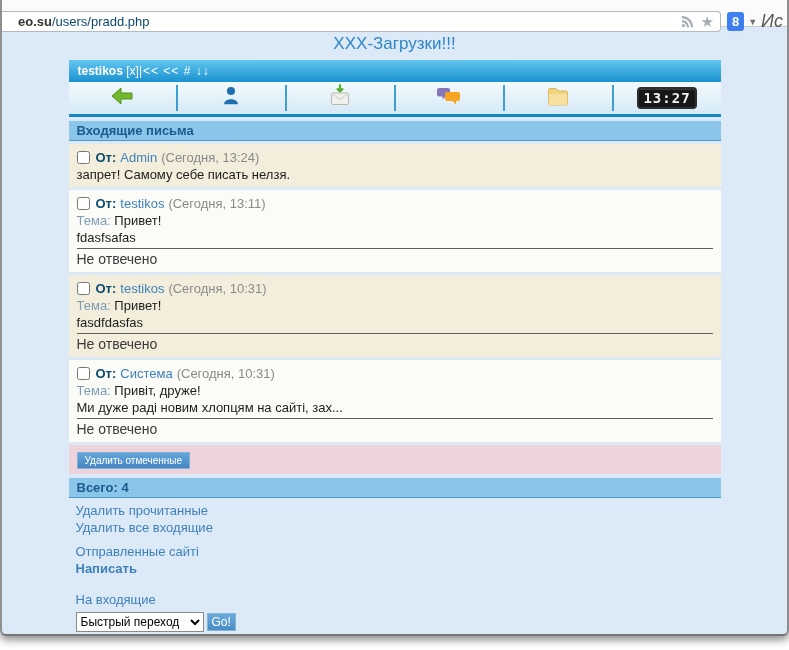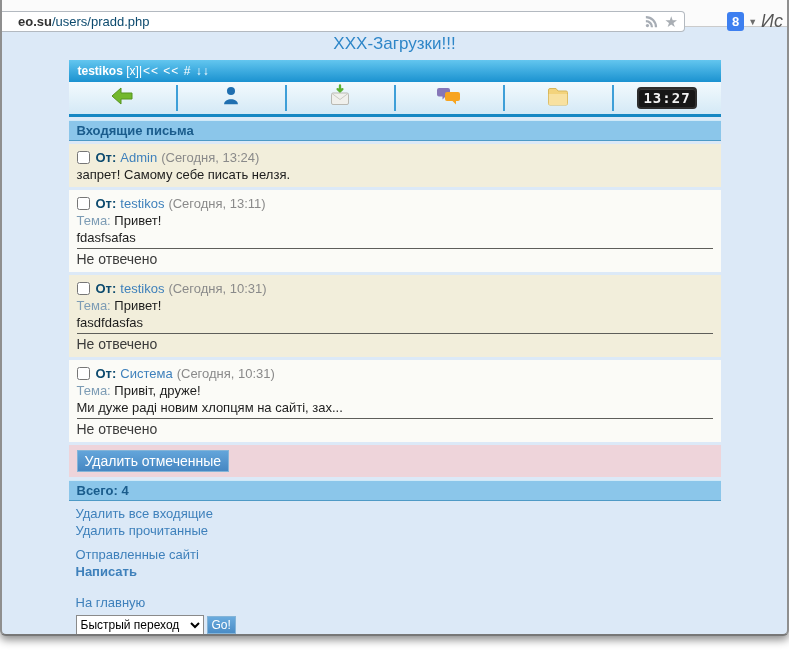--- a/index.html
+++ b/index.html
@@ -6,21 +6,21 @@
   html,body { width:789px; height:650px; background:#ffffff; overflow:hidden;
               font-family:"Liberation Sans","DejaVu Sans",sans-serif; }
 
   .window { position:relative; width:789px; height:636px; overflow:hidden;
             border-left:2px solid #8f8f8f; border-right:2px solid #8f8f8f;
             border-bottom:2px solid #777; border-radius:0 0 6px 6px;
             box-shadow:0 4px 9px rgba(0,0,0,.45); background:#dce9f7; }
 
   
   .addressbar { height:27px; background:#fbfbfb; border-bottom:1px solid #cbcbcb;
-                display:flex; align-items:center; padding:20px 4px 3px 0;gap:36px; }
+                display:flex; align-items:center; padding:20px 4px 3px 0; }
   .url-field { flex:1; height:21px; background:#fff; border:1px solid #b3b9c0;
                border-left:none; border-radius:0 4px 4px 0; display:flex;
                align-items:center; padding:0 6px 0 16px; font-size:13px; color:#7b7b7b; }
   .url-host { color:#333; font-weight:bold; }
   .url-path { color:#0c4a6e; }
   .field-spacer { flex:1; }
   .field-icons { display:flex; align-items:center; gap:6px; }
   .rss-icon svg { display:block; }
   .star-icon { color:#a9aeb4; font-size:15px; line-height:1; }
   .browser-right { width:62px; display:flex; align-items:center; gap:4px;
@@ -64,21 +64,21 @@
   .from-label { color:#0c4a6e; font-weight:bold; }
   .link { color:#3e80bb; text-decoration:none; cursor:pointer; }
   .msg-date { color:#8a8a8a; }
   .subj-label { color:#7d9cb5; }
   .msg-subj .subj, .msg-body { color:#1c1c1c; }
   .msg-body.ruled { border-bottom:1px solid #5e5e5a; padding-bottom:2px; }
   .msg-status { font-size:14px; color:#3a3a3a; padding-top:2px; }
 
   .pink-bar { margin-top:3px; background:#eed4da; padding:5px 8px; }
   .btn-blue { background:linear-gradient(180deg,#63a5da,#4687c2); border:1px solid #84b4d8;
-              color:#fff; font-size:14px; padding:2px 7px; font-family:inherit; cursor:pointer; }
+              color:#fff; font-size:10px; padding:2px 7px; font-family:inherit; cursor:pointer; }
 
   .links-block { padding:4px 7px 0; font-size:13px; }
   .links-block a { display:block; line-height:17px; }
   .grp2 { margin-top:7px; }
   .bold-link { font-weight:bold; }
   .home-link { margin-top:14px; }
   .form-row { display:flex; align-items:center; gap:3px; margin-top:4px; }
   .form-row select { font-size:12px; height:20px; width:128px; border:1px solid #8a8a8a;
                      font-family:inherit; background:#fff; }
   .btn-go { background:linear-gradient(180deg,#6aabde,#4a8cc6); border:1px solid #84b4d8;
@@ -235,25 +235,25 @@
         <div class="msg-status">Не отвечено</div>
       </div>
 
       <div class="pink-bar">
         <button class="btn-blue">Удалить отмеченные</button>
       </div>
 
       <div class="sect-hdr">Всего: 4</div>
 
       <div class="links-block">
+        <a class="link">Удалить прочитанные</a>
         <a class="link">Удалить все входящие</a>
-        <a class="link">Удалить прочитанные</a>
         <a class="link grp2">Отправленные сайті</a>
         <a class="link bold-link">Написать</a>
-        <a class="link home-link">На главную</a>
+        <a class="link home-link">На входящие</a>
         <div class="form-row">
           <select>
             <option>Быстрый переход</option>
           </select>
           <button class="btn-go">Go!</button>
         </div>
       </div>
 
     </div>
 

